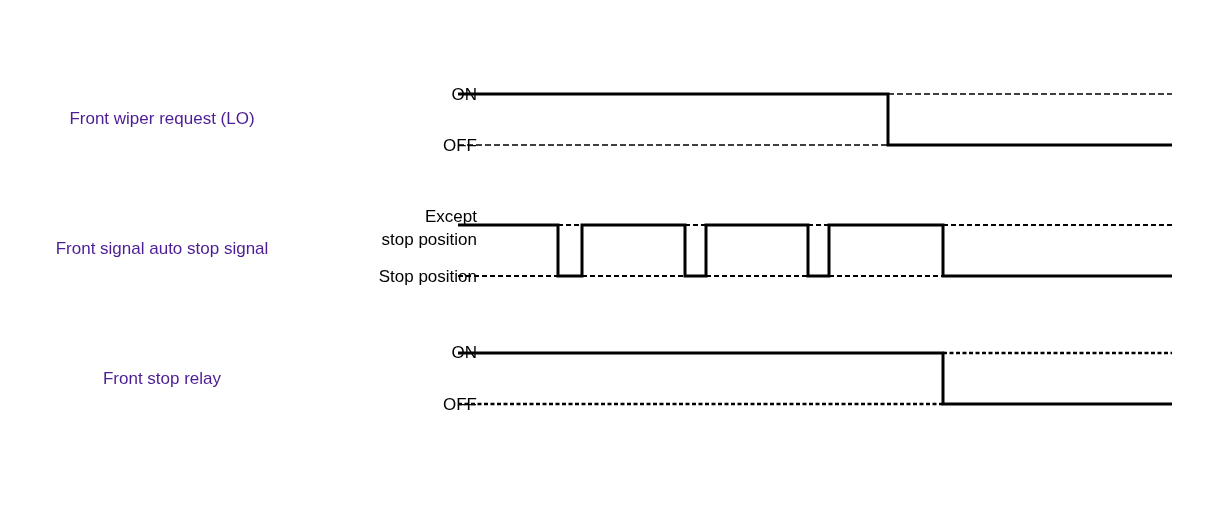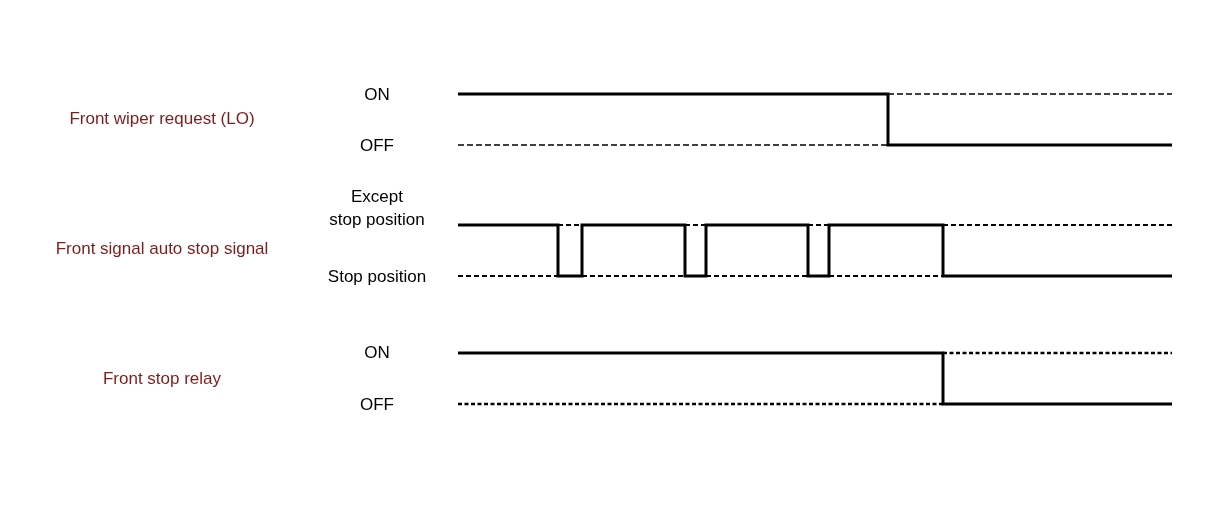--- a/index.html
+++ b/index.html
@@ -23,27 +23,27 @@
   }
   .sig-label {
     position: absolute;
     left: 0;
     width: 324px;
     text-align: center;
     transform: translateY(-50%);
     font-size: 17px;
     line-height: 21px;
     white-space: nowrap;
-    color: #7f1d1d;
+    color: #4c1d95;
   }
   .lvl-label {
     position: absolute;
     left: 277px;
     width: 200px;
-    text-align: center;
+    text-align: right;
     transform: translateY(-50%);
     font-size: 17px;
     line-height: 23px;
     white-space: nowrap;
     color: #000000;
   }
 </style>
 </head>
 <body>
 
@@ -70,21 +70,21 @@
   <div class="sig-label" style="top:118px">Front wiper request (LO)</div>
 
   <div class="sig-label" style="top:248px">Front signal auto stop signal</div>
 
   <div class="sig-label" style="top:378px">Front stop relay</div>
 
   <div class="lvl-label" style="top:94px">ON</div>
 
   <div class="lvl-label" style="top:145px">OFF</div>
 
-  <div class="lvl-label" style="top:208px">
+  <div class="lvl-label" style="top:228px">
     <div>Except</div>
     <div>stop position</div>
   </div>
 
   <div class="lvl-label" style="top:276px">Stop position</div>
 
   <div class="lvl-label" style="top:352px">ON</div>
 
   <div class="lvl-label" style="top:404px">OFF</div>
 

